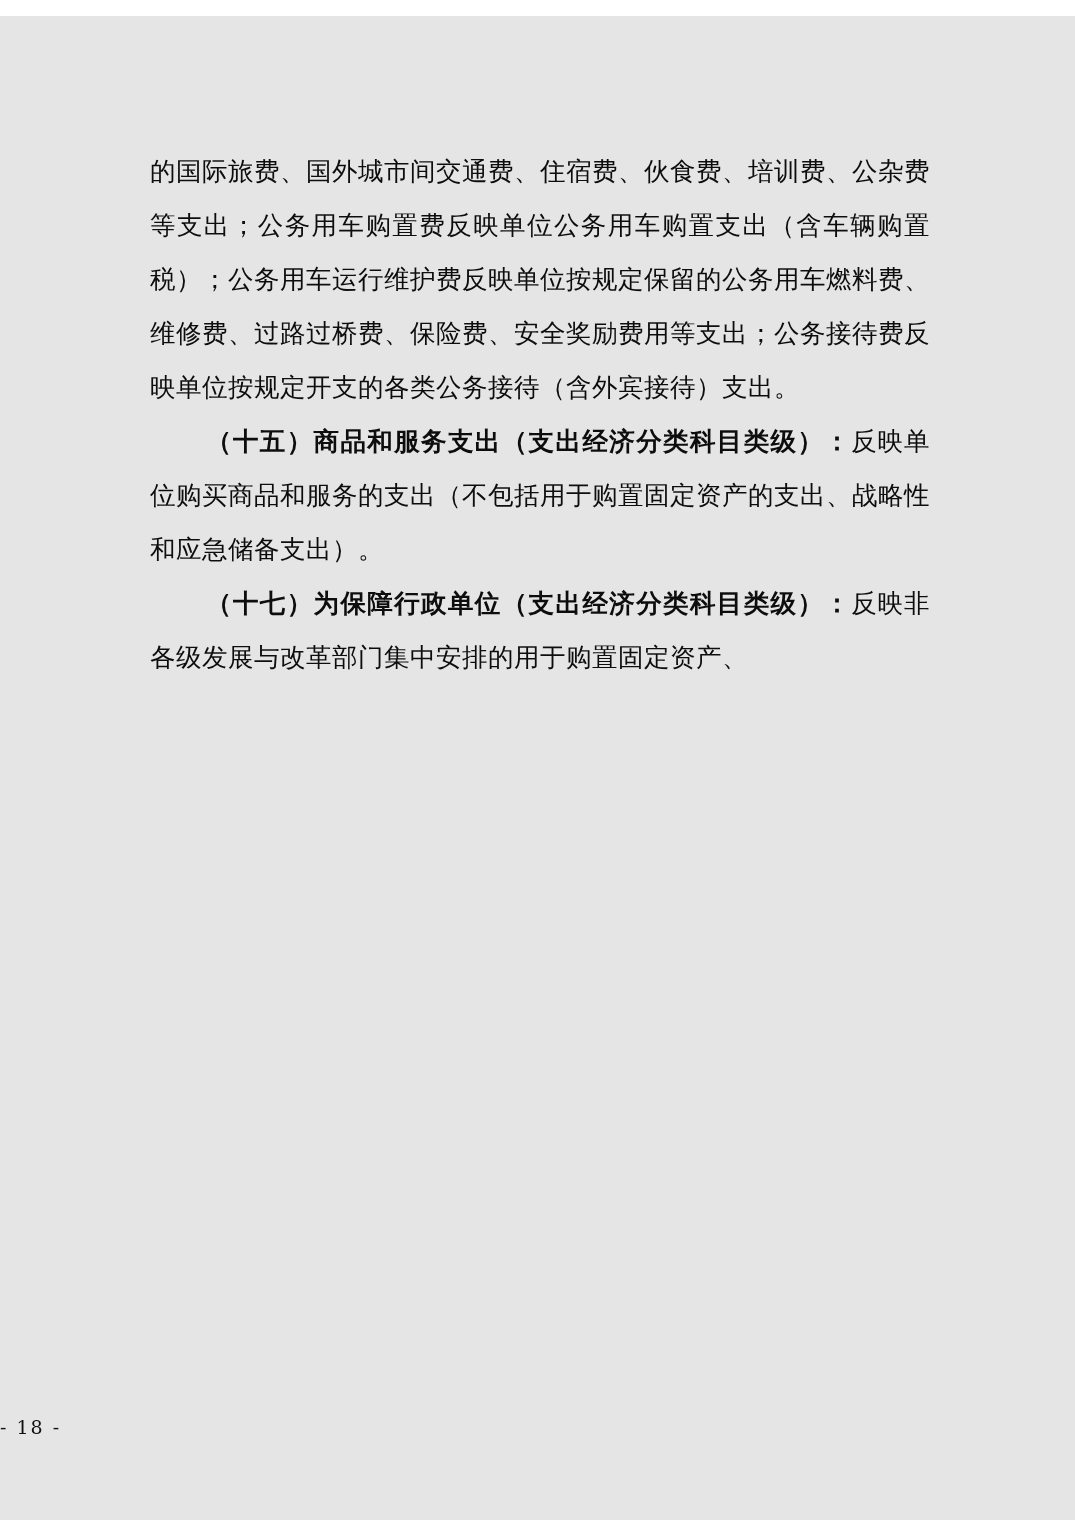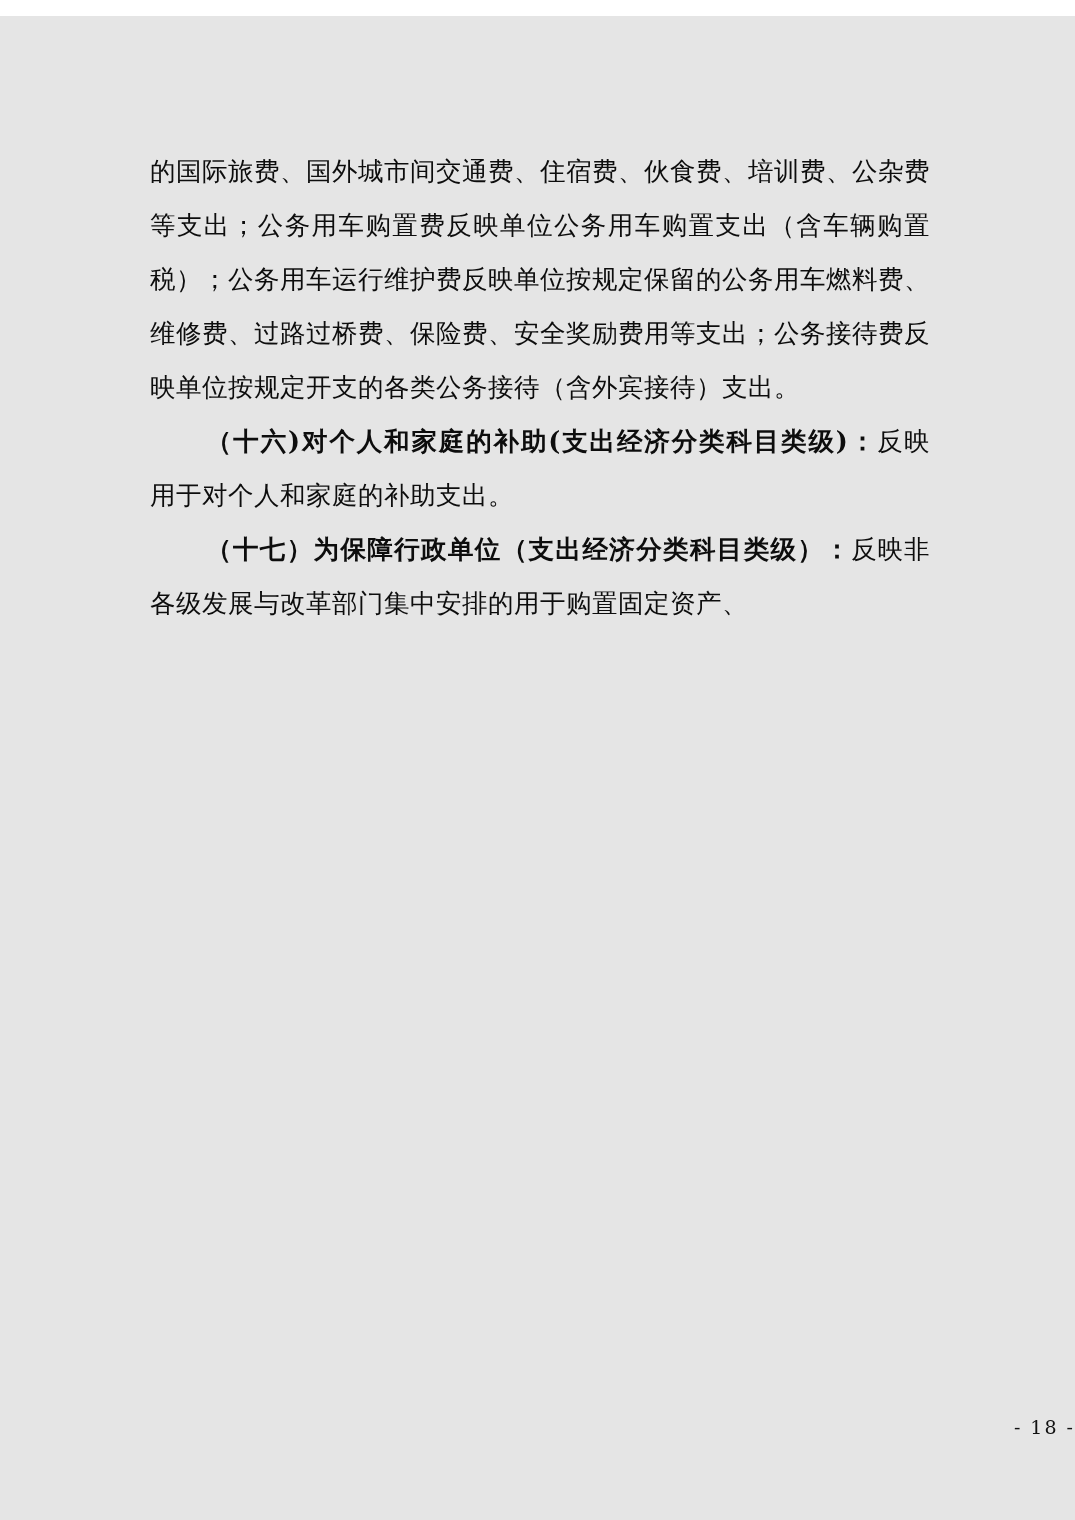--- a/index.html
+++ b/index.html
@@ -37,44 +37,44 @@
   }
   .lead {
     font-weight: 700;
     letter-spacing: 1px;
   }
   .footer {
     position: absolute;
     left: 0;
     right: 0;
     top: 1400px;
-    text-align: right;
+    text-align: left;
     font-size: 19px;
     letter-spacing: 2px;
     color: #111111;
     font-family: "DejaVu Serif", "Liberation Serif", serif;
   }
 </style>
 </head>
 <body>
 
 <div class="page">
 
   <div class="content">
 
     <p class="para">
       <span>的国际旅费、国外城市间交通费、住宿费、伙食费、培训费、公杂费等支出；公务用车购置费反映单位公务用车购置支出（含车辆购置税）；公务用车运行维护费反映单位按规定保留的公务用车燃料费、维修费、过路过桥费、保险费、安全奖励费用等支出；公务接待费反映单位按规定开支的各类公务接待（含外宾接待）支出。</span>
     </p>
 
 
 
+    <p class="para indent">
+      <span class="lead">（十五）商品和服务支出（支出经济分类科目类级）：</span><span>反映单位购买商品和服务的支出（不包括用于购置固定资产的支出、战略性和应急储备支出）。</span>
+    </p>
 
-    <p class="para indent">
-      <span class="lead">（十六)对个人和家庭的补助(支出经济分类科目类级)：</span><span>反映用于对个人和家庭的补助支出。</span>
-    </p>
 
     <p class="para indent">
       <span class="lead">（十七）为保障行政单位（支出经济分类科目类级）：</span><span>反映非各级发展与改革部门集中安排的用于购置固定资产、</span>
     </p>
 
   </div>
 
   <div class="footer">- 18 -</div>
 
 </div>

